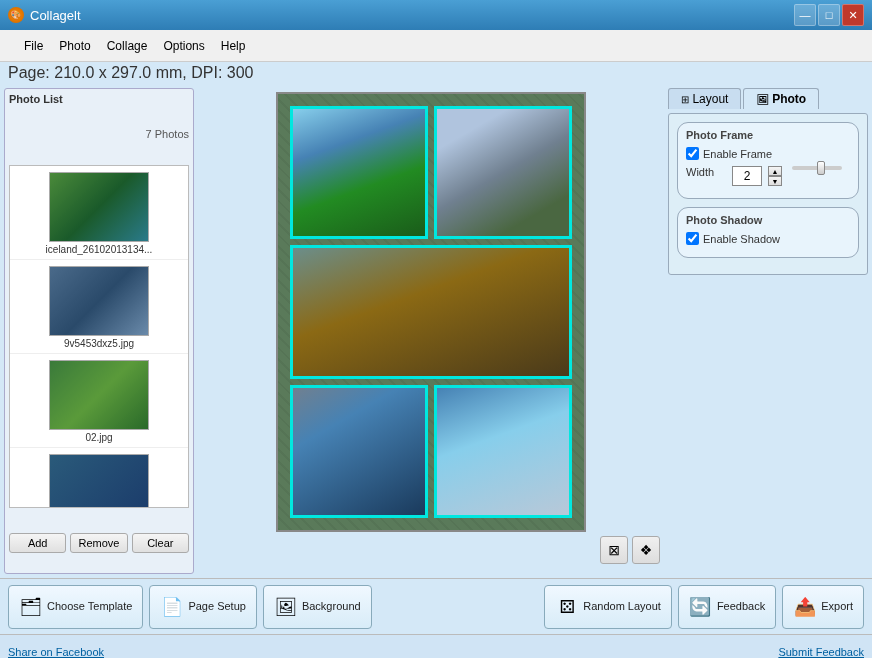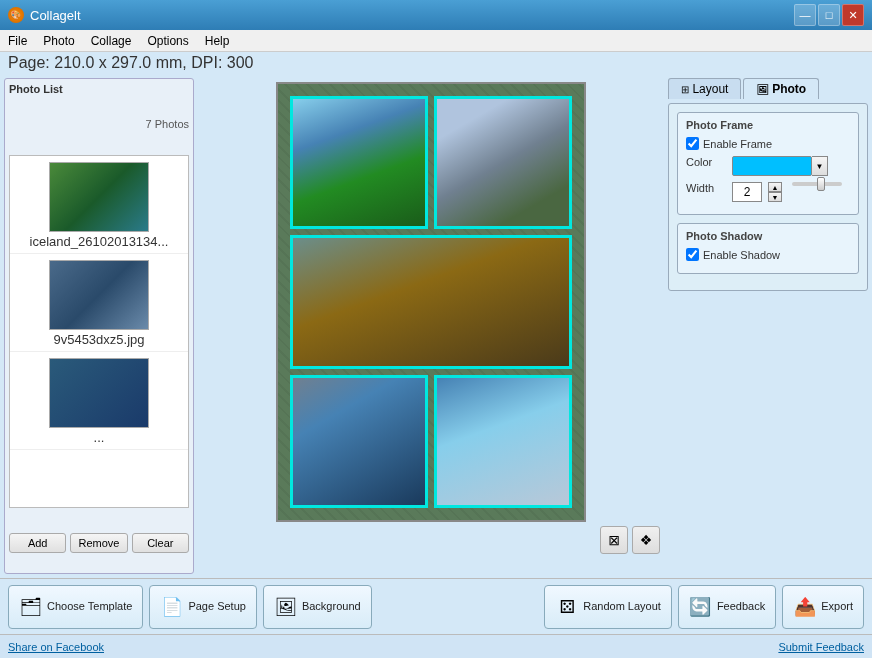--- a/index.html
+++ b/index.html
@@ -41,24 +41,24 @@
       border-radius: 2px;
       color: white;
       font-size: 11px;
       display: flex; align-items: center; justify-content: center;
       cursor: pointer;
     }
     .titlebar-btn.close { background: #c0392b; }
     
     .menubar {
       background: #f0f0f0;
-      height: 22px;
+      height: 32px;
       display: flex;
       align-items: center;
-      padding: 0 0;
+      padding: 0 16px;
       border-bottom: 1px solid #ccc;
     }
     .menu-item {
       padding: 2px 8px;
       font-size: 12px;
       cursor: pointer;
       border-radius: 2px;
     }
     
     .main-container {
@@ -121,21 +121,21 @@
     .photo-thumb {
       width: 100px; height: 70px;
       object-fit: cover;
       background: #888;
       border: 1px solid #aaa;
     }
     .photo-thumb-1 { background: linear-gradient(135deg, #4a8a3a, #1a5a2a, #2a7a8a); }
     .photo-thumb-2 { background: linear-gradient(135deg, #4a6a8a, #2a4a6a, #6a8aaa); }
     .photo-thumb-3 { background: linear-gradient(135deg, #3a7a3a, #5a9a3a, #2a6a2a); }
     .photo-thumb-4 { background: linear-gradient(135deg, #2a5a7a, #1a3a6a); }
-    .photo-name { font-size: 13px; color: #333; margin-top: 2px; text-align: center; max-width: 140px; overflow: hidden; text-overflow: ellipsis; white-space: nowrap; }
+    .photo-name { font-size: 10px; color: #333; margin-top: 2px; text-align: center; max-width: 140px; overflow: hidden; text-overflow: ellipsis; white-space: nowrap; }
     .photo-actions {
       display: flex;
       gap: 4px;
       padding: 4px 0 16px;
     }
     .action-btn {
       flex: 1;
       padding: 3px 6px;
       background: linear-gradient(to bottom, #f5f5f5, #e0e0e0);
       border: 1px solid #aaa;
@@ -238,21 +238,21 @@
     .tab.active { background: #d4e8f7; font-weight: bold; }
     .tab-icon { font-size: 10px; }
     .panel-box {
       background: #ddeef7;
       border: 1px solid #9ab;
       border-radius: 3px;
       padding: 8px;
     }
     .section-group {
       border: 1px solid #9ab;
-      border-radius: 3px;
+      border-radius: 11px;
       padding: 6px 8px;
       margin-bottom: 8px;
       background: #e8f4fc;
     }
     .section-legend {
       font-size: 11px;
       font-weight: bold;
       color: #444;
       margin-bottom: 6px;
     }
@@ -347,21 +347,21 @@
       font-size: 18px;
     }
     .toolbar-btn-label { font-size: 11px; color: #222; line-height: 1.2; text-align: center; }
     .toolbar-spacer { flex: 1; }
     
     .status-bar {
       height: 24px;
       background: #d0e4f5;
       border-top: 1px solid #bbb;
       display: flex;
-      align-items: center;
+      align-items: flex-end;
       padding: 0 8px;
       justify-content: space-between;
     }
     .status-link { font-size: 11px; color: #0060a0; cursor: pointer; text-decoration: underline; }
   </style>
 </head>
 <body>
 
 <div class="titlebar">
   <div class="titlebar-icon">🎨</div>
@@ -393,20 +393,24 @@
       <div class="panel-title">Photo List</div>
       <div class="photo-count">7 Photos</div>
       <div class="photo-scroll">
         <div class="photo-item">
           <div class="photo-thumb photo-thumb-1"></div>
           <span class="photo-name">iceland_26102013134...</span>
         </div>
         <div class="photo-item">
           <div class="photo-thumb photo-thumb-2"></div>
           <span class="photo-name">9v5453dxz5.jpg</span>
+        </div>
+        <div class="photo-item">
+          <div class="photo-thumb photo-thumb-3"></div>
+          <span class="photo-name">02.jpg</span>
         </div>
         <div class="photo-item">
           <div class="photo-thumb photo-thumb-4"></div>
           <span class="photo-name">...</span>
         </div>
       </div>
       <div class="photo-actions">
         <button class="action-btn">Add</button>
         <button class="action-btn">Remove</button>
         <button class="action-btn">Clear</button>
@@ -449,27 +453,20 @@
       </div>
       <div class="panel-box">
 
         <div class="section-group">
           <div class="section-legend">Photo Frame</div>
           <div class="form-row">
             <label class="checkbox-label">
               <input type="checkbox" checked="" style="">
               <span>Enable Frame</span>
             </label>
-          </div>
-          <div class="form-row">
-            <span class="form-label">Color</span>
-            <div class="color-dropdown">
-              <div class="color-btn"></div>
-              <div class="color-arrow">▼</div>
-            </div>
           </div>
           <div class="form-row">
             <span class="form-label">Width</span>
             <input class="width-input" type="text" value="2" style="">
             <div class="spinner">
               <div class="spin-btn">▲</div>
               <div class="spin-btn">▼</div>
             </div>
             <div class="slider-track">
               <div class="slider-thumb"></div>

